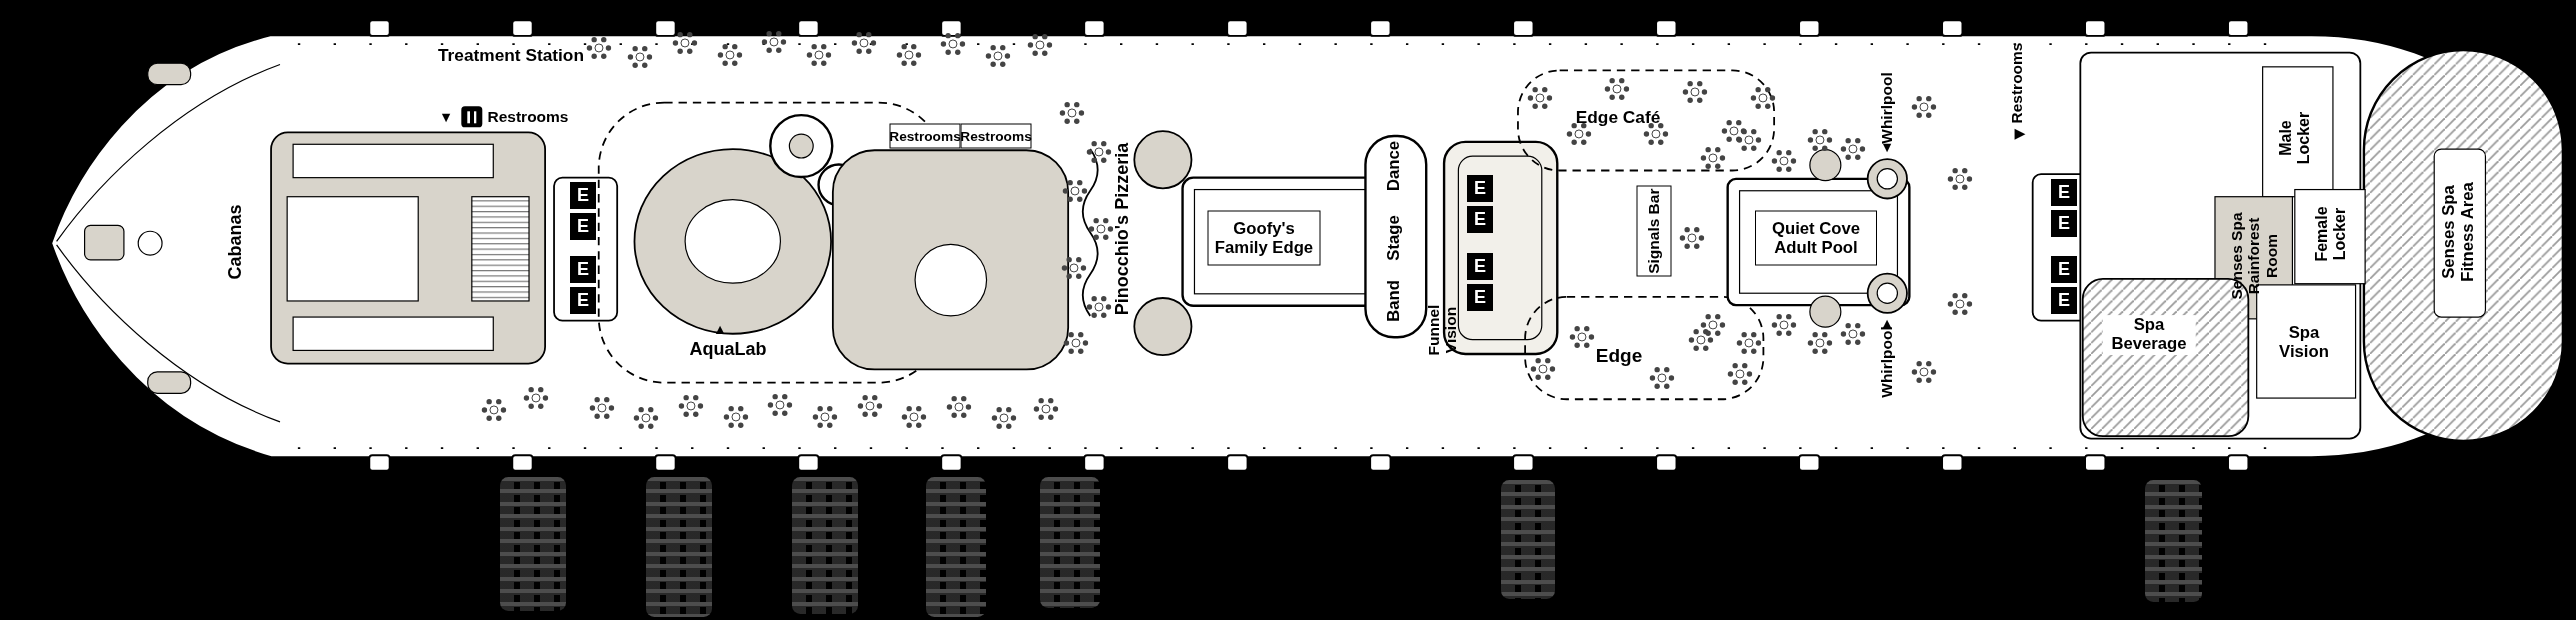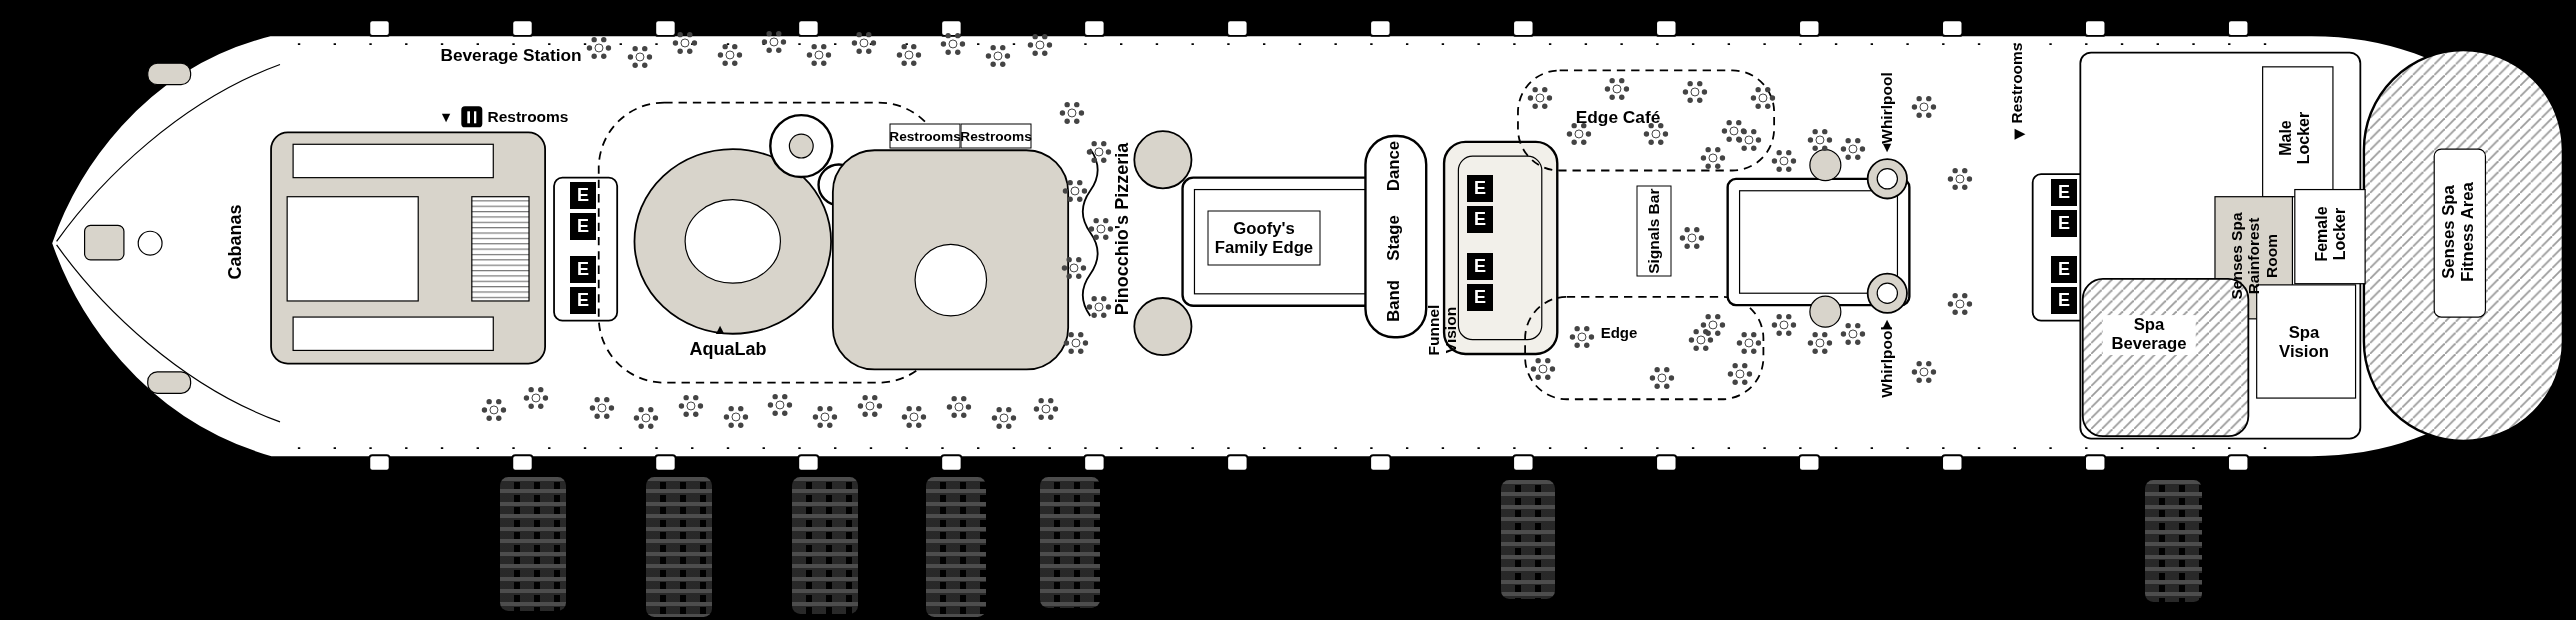--- a/index.html
+++ b/index.html
@@ -161,21 +161,21 @@
       <rect x="3798" y="112" width="118" height="218" fill="#fff" stroke="#000" stroke-width="2"></rect>
       <rect x="3852" y="318" width="118" height="158" fill="#fff" stroke="#000" stroke-width="2"></rect>
       <rect x="3718" y="330" width="130" height="205" fill="#d8d4cb" stroke="#000" stroke-width="2"></rect>
       <rect x="3788" y="478" width="166" height="190" fill="#fff" stroke="#000" stroke-width="2"></rect>
       <rect x="3496" y="468" width="278" height="264" rx="34" fill="url(#diag)" stroke="#000" stroke-width="3"></rect>
     </g>
   </svg>
 
   <div class="vlabel" style="left:235px;top:242px;font-size:18px">Cabanas</div>
 
-  <div class="label" style="left:511px;top:55px;font-size:17.3px">Beverage Station</div>
+  <div class="label" style="left:511px;top:55px;font-size:17.3px">Treatment Station</div>
 
   <div class="marker" style="left:446px;top:117px">▼</div>
   <div class="ricon" style="left:472px;top:117px"></div>
   <div class="label" style="left:528px;top:117px;font-size:15.5px">Restrooms</div>
 
   <div class="marker" style="left:720px;top:329px">▲</div>
   <div class="label" style="left:728px;top:349px;font-size:18px">AquaLab</div>
 
   <div class="box" style="left:925px;top:136px;width:71px;height:25px;font-size:13.7px">Restrooms</div>
   <div class="box" style="left:996px;top:136px;width:71px;height:25px;font-size:13.7px">Restrooms</div>
@@ -189,22 +189,23 @@
   <div class="vlabel" style="left:1394px;top:301px;font-size:16.7px">Band</div>
 
   <div class="vlabel-wrap" style="left:1442px;top:330px;width:66px;font-size:15.5px">Funnel Vision</div>
 
   <div class="label" style="left:1618px;top:117px;font-size:17.3px">Edge Café</div>
 
   <div class="box" style="left:1654px;top:231px;width:35px;height:91px">
     <span class="rotline">Signals Bar</span>
   </div>
 
-
-  <div class="label" style="left:1619px;top:332px;font-size:15px">Edge</div>
+  <div class="box" style="left:1816px;top:238px;width:122px;height:55px;font-size:16.7px">Quiet Cove Adult Pool</div>
+
+  <div class="label" style="left:1619px;top:356px;font-size:19px">Edge</div>
 
   <div class="vlabel" style="left:1887px;top:108px;font-size:15.5px">Whirlpool</div>
   <div class="marker" style="left:1887px;top:147px">▼</div>
   <div class="marker" style="left:1887px;top:323px">▲</div>
   <div class="vlabel" style="left:1887px;top:362px;font-size:15.5px">Whirlpool</div>
 
   <div class="vlabel" style="left:2017px;top:83px;font-size:15.5px">Restrooms</div>
   <div class="marker" style="left:2020px;top:133px">▶</div>
 
 

